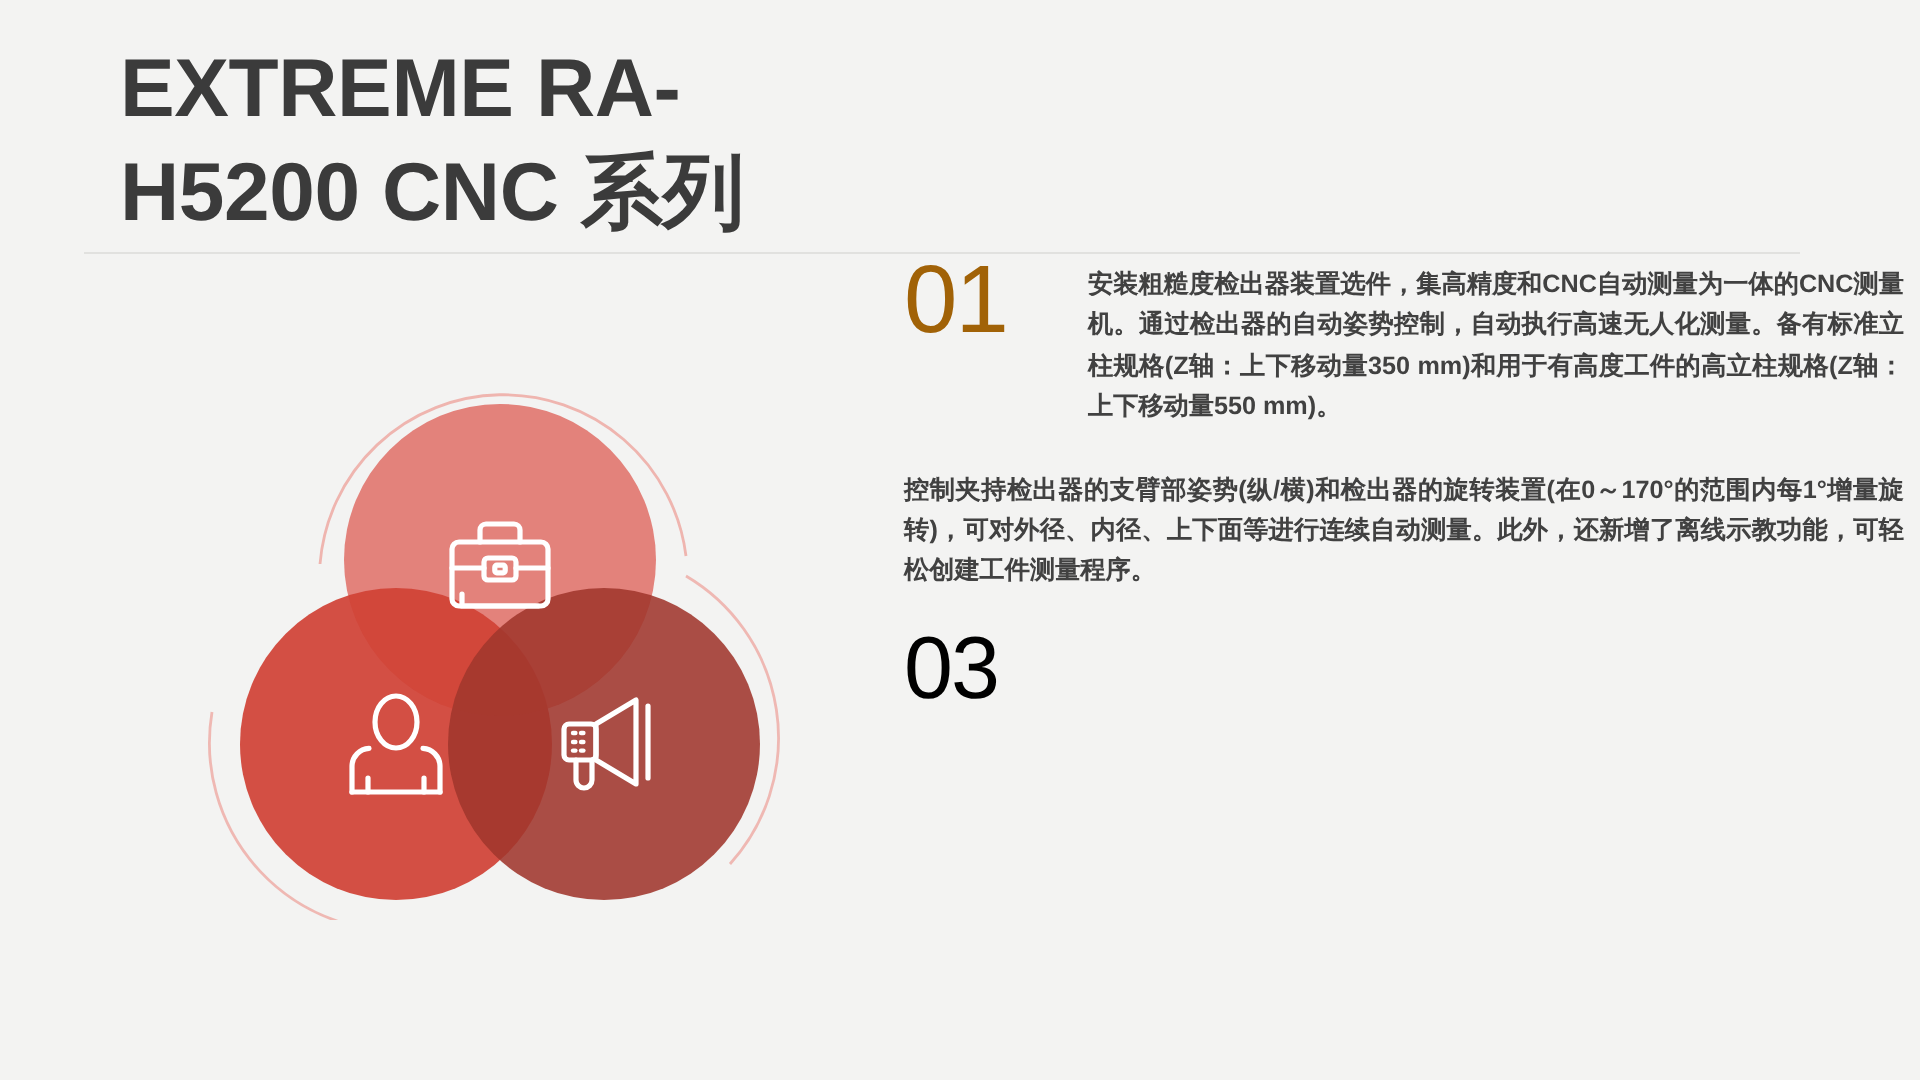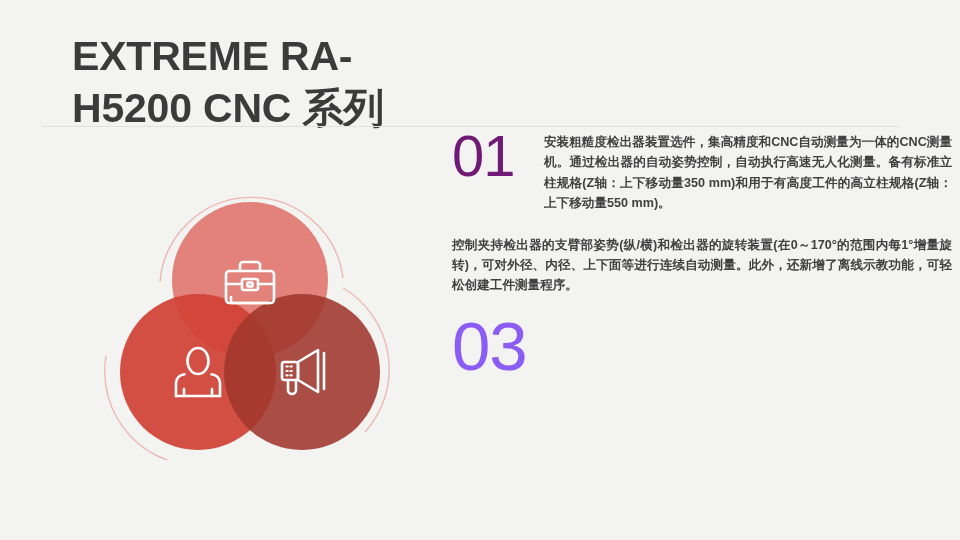--- a/index.html
+++ b/index.html
@@ -22,21 +22,21 @@
   }
 
   
   #title-block {
     position: absolute;
     left: 60px;
     top: 18px;
     width: 420px;
   }
   #slide-title {
-    margin: 12px;
+    margin: 0;
     font-size: 41px;
     line-height: 1.28;
     font-weight: bold;
     color: #3b3b3b;
     letter-spacing: -0.2px;
     white-space: pre-line;
   }
 
   
   #header-divider {
@@ -68,30 +68,30 @@
     width: 500px;
   }
   .feature-row {
     position: relative;
     display: flex;
     align-items: flex-start;
     margin-bottom: 18px;
   }
   .feature-index {
     flex: 0 0 92px;
-    font-size: 58px;
+    font-size: 48px;
     line-height: 0.95;
     font-weight: normal;
-    color: #701a75;
+    color: #a16207;
     letter-spacing: -1px;
     user-select: none;
   }
   .feature-row.r3 .feature-index {
-    font-size: 69px;
-    color: #8b5cf6;
+    font-size: 44px;
+    color: #000000;
   }
   .feature-text {
     flex: 1 1 auto;
     font-size: 12.6px;
     line-height: 1.62;
     font-weight: bold;
     color: #414141;
     text-align: justify;
     padding-top: 3px;
   }

